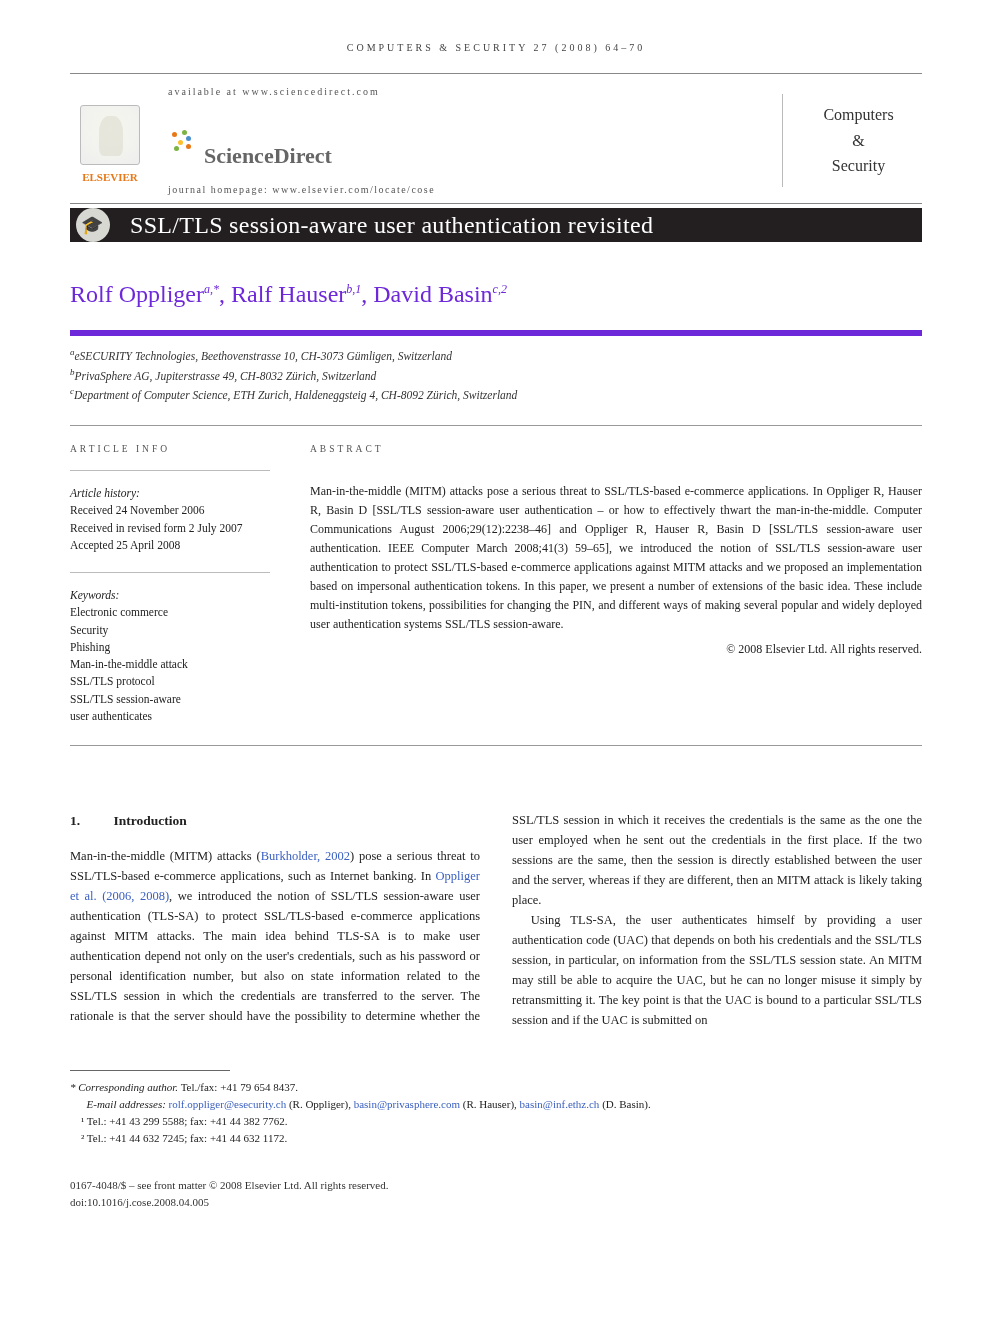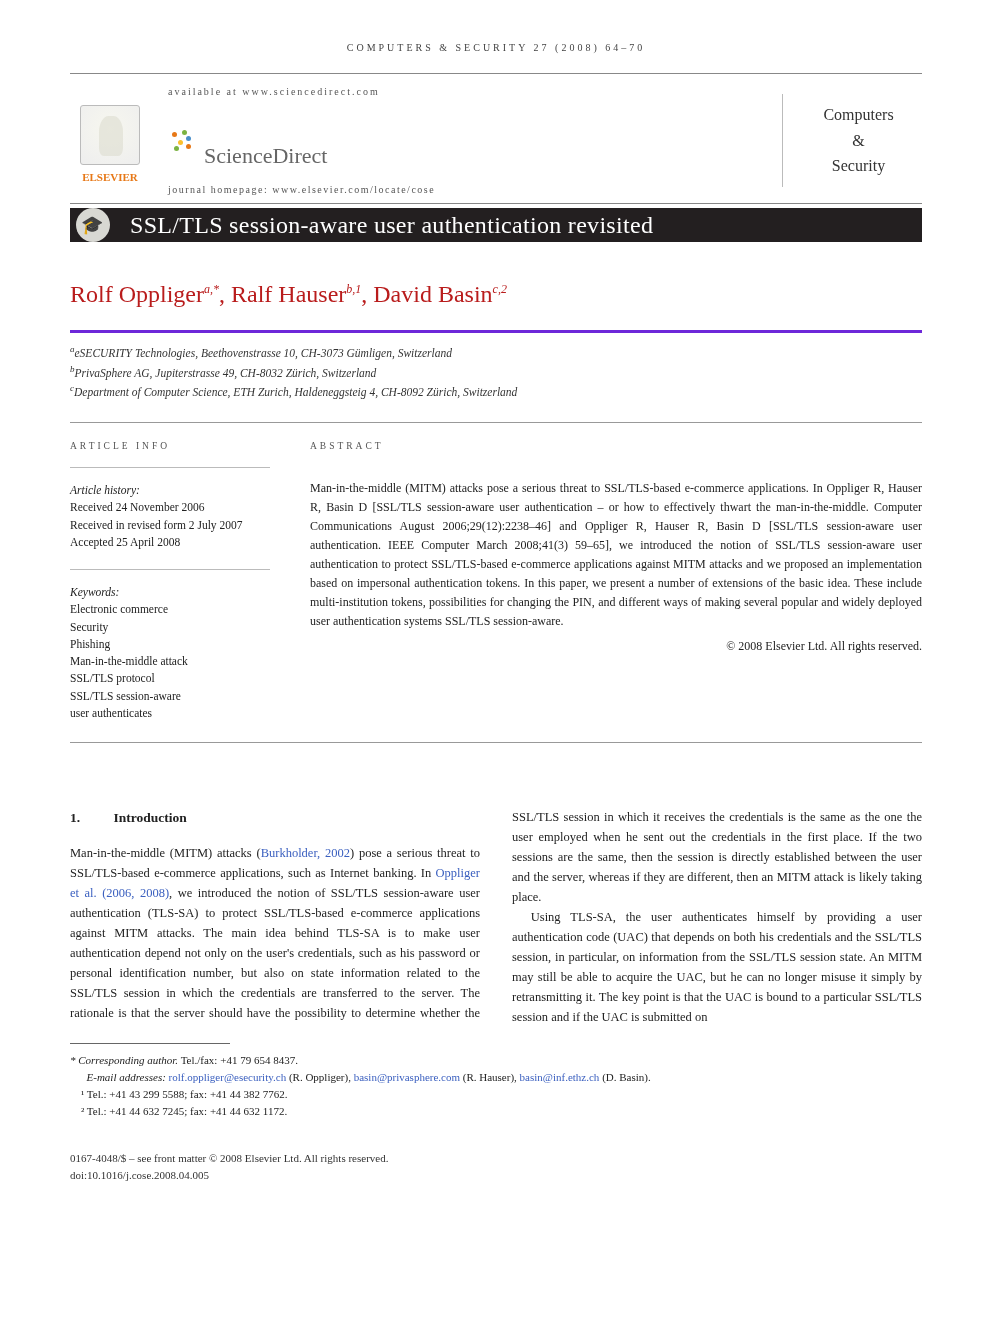--- a/index.html
+++ b/index.html
@@ -67,21 +67,21 @@
   }
   .top-banner .sd-logo .dots span{
     position:absolute; width:5px; height:5px; border-radius:50%;
   }
   .sd-logo .dots .o   { background:#e77817; }
   .sd-logo .dots .b   { background:#4a8fcb; }
   .sd-logo .dots .g   { background:#7cb342; }
   .sd-logo .dots .y   { background:#fbc02d; }
   .sd-logo .d1{top:2px;left:4px}.sd-logo .d2{top:0;left:14px}.sd-logo .d3{top:6px;left:18px}
   .sd-logo .d4{top:10px;left:10px}.sd-logo .d5{top:14px;left:18px}.sd-logo .d6{top:16px;left:6px}
-  .top-banner .sd-logo .brand { font-weight: 400; margin-top: 30px; }
+  .top-banner .sd-logo .brand { font-weight: 700; margin-top: 30px; }
   .top-banner .journal-home {
     font-size: 10px; letter-spacing: 1.5px; color: #555; margin-top: 10px;
   }
   .top-banner .right-box {
     width: 140px; border-left: 1px solid #bbb; padding: 8px 0 8px 12px;
     text-align: center; font-family: Georgia, serif; font-size: 16px; line-height: 1.6;
     color: #333;
   }
   .title-bar {
     background: #231f20; height: 34px;
@@ -92,37 +92,37 @@
     width: 34px; height: 34px; background:#d8d8d3; border-radius:50%;
     display:flex; align-items:center; justify-content:center; font-size:18px; color:#555;
     margin-left: 2px;
   }
   .title-bar h1 {
     color:#fff; font-family: Georgia, serif; font-weight: normal; font-size: 24px;
     letter-spacing: .3px;
   }
   .authors {
     font-family: 'Monotype Corsiva','Apple Chancery','URW Chancery L','Lucida Calligraphy',cursive;
-    font-size: 24px; color:#b91c1c; border-bottom: 3px solid #6d28d9; padding: 6px 0 18px 0;
+    font-size: 24px; color:#6d28d9; border-bottom: 6px solid #6d28d9; padding: 6px 0 18px 0;
     margin-bottom: 1px;
   }
   .authors sup { font-family: Georgia, serif; font-style: italic; font-size: 12px; }
   .affil-block { font-style: italic; font-size: 11.5px; color:#333; line-height:1.55; margin: 10px 0 20px 0; }
   .affil-block sup { font-size: 9px; vertical-align: super; }
   .meta-row { display:flex; gap: 40px; border-top:1px solid #999; border-bottom:1px solid #999; padding: 16px 0 20px 0; margin-bottom: 64px; }
   .meta-col-left { width: 200px; flex: 0 0 200px; font-size: 11.5px; }
   .meta-col-right { flex: 1; font-size: 12px; color:#222; }
   .meta-heading { font-family: Georgia,serif; font-size:9.5px; letter-spacing:3px; text-transform: uppercase; color:#555; margin-bottom: 12px; }
   .meta-col-left .history { margin-bottom: 18px; }
   .meta-col-left .history .lbl { font-style: italic; }
   .meta-col-left .kw .lbl { font-style: italic; }
   .meta-col-left hr { border: none; border-top: 1px solid #bbb; margin: 14px 0; }
   .meta-col-right .abstract-text { text-align: justify; font-size: 12px; line-height: 1.58; }
   .copyright { text-align: right; margin-top: 6px; font-size: 12px; }
-  .body-columns { column-count: 2; column-gap: 32px; text-align: justify; font-size: 12.5px; line-height: 1.6; margin-bottom: 16px;}
+  .body-columns { column-count: 2; column-gap: 32px; text-align: justify; font-size: 12.5px; line-height: 1.6; margin-bottom: 40px;}
   .body-columns h2 { font-size: 13.5px; font-family: Georgia,serif; margin-bottom: 14px; break-after: avoid; }
   .body-columns h2 .num { display:inline-block; width: 40px; }
   .body-columns p { margin-bottom: 0; }
   .body-columns p + p { text-indent: 1.5em; }
   a.ref { color: #3a5fbf; text-decoration: none; }
   hr.footnote-sep { border: none; border-top: 1px solid #666; width: 160px; margin: 10px 0 8px 0; }
   .footnotes { font-size: 11px; line-height: 1.55; }
   .footnotes a { color:#3a5fbf; text-decoration:none; }
   .footer { font-size: 11px; color:#333; margin-top: 30px; }
 </style>

